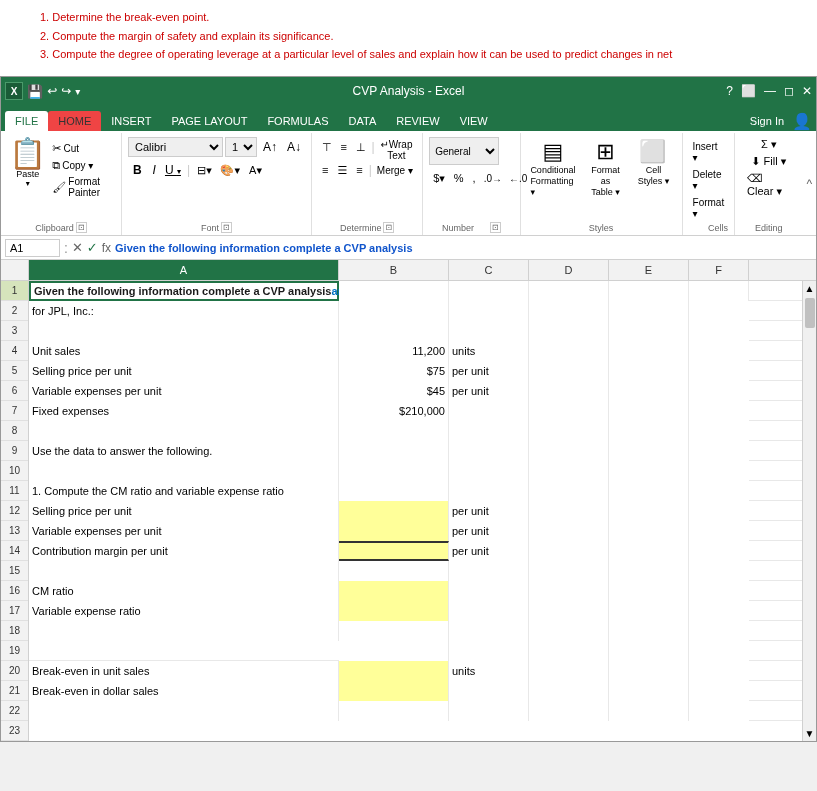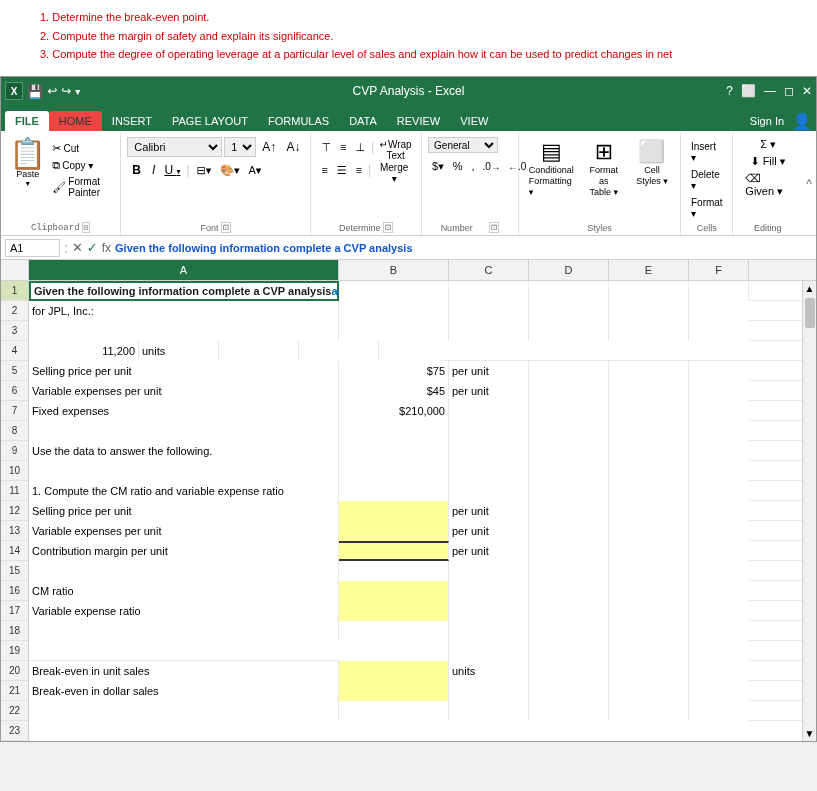--- a/index.html
+++ b/index.html
@@ -45,21 +45,21 @@
     <div style="display:flex;align-items:center;gap:8px;color:white;font-size:12px;">
       <span style="cursor:pointer;">?</span>
       <span style="cursor:pointer;">⬜</span>
       <span style="cursor:pointer;">—</span>
       <span style="cursor:pointer;">◻</span>
       <span style="cursor:pointer;">✕</span>
     </div>
   </div>
 
   <div style="background:#217346;display:flex;align-items:flex-end;padding:0 4px;height:26px;">
-    <div style="padding:4px 10px;font-size:11px;cursor:pointer;background:white;color:#217346;font-weight:700;border-radius:3px 3px 0 0;">FILE</div>
+    <div style="padding:4px 10px;font-size:11px;cursor:pointer;background:white;color:#217346;font-weight:400;border-radius:3px 3px 0 0;">FILE</div>
     <div style="padding:4px 10px;font-size:11px;cursor:pointer;color:white;border-radius:3px 3px 0 0;background:#ef4444;color:#333;">HOME</div>
     <div style="padding:4px 10px;font-size:11px;cursor:pointer;color:white;border-radius:3px 3px 0 0;">INSERT</div>
     <div style="padding:4px 10px;font-size:11px;cursor:pointer;color:white;border-radius:3px 3px 0 0;">PAGE LAYOUT</div>
     <div style="padding:4px 10px;font-size:11px;cursor:pointer;color:white;border-radius:3px 3px 0 0;">FORMULAS</div>
     <div style="padding:4px 10px;font-size:11px;cursor:pointer;color:white;border-radius:3px 3px 0 0;">DATA</div>
     <div style="padding:4px 10px;font-size:11px;cursor:pointer;color:white;border-radius:3px 3px 0 0;">REVIEW</div>
     <div style="padding:4px 10px;font-size:11px;cursor:pointer;color:white;border-radius:3px 3px 0 0;">VIEW</div>
     <div style="flex:1;"></div>
     <div style="color:white;font-size:11px;cursor:pointer;padding:4px 8px;">Sign In</div>
     <div style="color:white;font-size:16px;">👤</div>
@@ -73,21 +73,21 @@
           <div style="font-size:30px;line-height:1;color:#217346;">📋</div>
           <div style="font-size:9px;">Paste</div>
           <div style="font-size:8px;">▾</div>
         </div>
         <div style="display:flex;flex-direction:column;justify-content:space-around;gap:2px;padding-top:4px;">
           <div style="cursor:pointer;font-size:11px;display:flex;align-items:center;gap:2px;padding:1px 2px;">✂ <span style="font-size:10px;">Cut</span></div>
           <div style="cursor:pointer;font-size:11px;display:flex;align-items:center;gap:2px;padding:1px 2px;">⧉ <span style="font-size:10px;">Copy ▾</span></div>
           <div style="cursor:pointer;font-size:11px;display:flex;align-items:center;gap:2px;padding:1px 2px;">🖌 <span style="font-size:10px;">Format Painter</span></div>
         </div>
       </div>
-      <div style="font-size:9px;color:#666;text-align:center;padding:2px 0;display:flex;align-items:center;justify-content:center;gap:2px;font-family:Liberation Mono, monospace;">
+      <div style="font-size:9px;color:#666;text-align:center;padding:2px 0;display:flex;align-items:center;justify-content:center;gap:2px;">
         <span>Clipboard</span>
         <span style="cursor:pointer;border:1px solid #ccc;font-size:8px;padding:0 1px;">⊡</span>
       </div>
     </div>
 
     <div style="display:flex;flex-direction:column;padding:0 6px;border-right:1px solid #e0e0e0;">
       <div style="flex:1;padding-top:4px;">
         <div style="display:flex;align-items:center;gap:2px;margin-bottom:3px;">
           <select style="border:1px solid #ccc;font-size:11px;padding:1px 2px;width:95px;height:20px;">
             <option>Calibri</option>
@@ -132,21 +132,21 @@
       </div>
       <div style="font-size:9px;color:#666;text-align:center;padding:2px 0;display:flex;align-items:center;justify-content:center;gap:2px;">
         <span>Determine</span>
         <span style="cursor:pointer;border:1px solid #ccc;font-size:8px;padding:0 1px;">⊡</span>
       </div>
     </div>
 
     <div style="display:flex;flex-direction:column;padding:0 6px;border-right:1px solid #e0e0e0;min-width:60px;">
       <div style="flex:1;padding-top:4px;">
         <div style="margin-bottom:3px;">
-          <select style="border:1px solid #ccc;font-size:10px;padding:1px;width:70px;height:16px;">
+          <select style="border:1px solid #ccc;font-size:10px;padding:1px;width:70px;height:28px;">
             <option>General</option>
           </select>
         </div>
         <div style="display:flex;align-items:center;gap:1px;">
           <button style="border:1px solid transparent;background:none;cursor:pointer;padding:1px 3px;font-size:11px;height:20px;">$▾</button>
           <button style="border:1px solid transparent;background:none;cursor:pointer;padding:1px 3px;font-size:11px;height:20px;">%</button>
           <button style="border:1px solid transparent;background:none;cursor:pointer;padding:1px 3px;font-size:11px;height:20px;">,</button>
           <button style="border:1px solid transparent;background:none;cursor:pointer;padding:1px 2px;font-size:10px;height:20px;">.0→</button>
           <button style="border:1px solid transparent;background:none;cursor:pointer;padding:1px 2px;font-size:10px;height:20px;">←.0</button>
         </div>
@@ -174,28 +174,28 @@
       </div>
       <div style="font-size:9px;color:#666;text-align:center;padding:2px 0;">Styles</div>
     </div>
 
     <div style="display:flex;flex-direction:column;padding:0 6px;border-right:1px solid #e0e0e0;min-width:50px;">
       <div style="flex:1;padding-top:6px;display:flex;flex-direction:column;gap:2px;">
         <div style="font-size:10px;cursor:pointer;padding:2px 4px;display:flex;align-items:center;gap:2px;">Insert ▾</div>
         <div style="font-size:10px;cursor:pointer;padding:2px 4px;display:flex;align-items:center;gap:2px;">Delete ▾</div>
         <div style="font-size:10px;cursor:pointer;padding:2px 4px;display:flex;align-items:center;gap:2px;">Format ▾</div>
       </div>
-      <div style="font-size:9px;color:#666;text-align:center;padding:2px 0;">Cells</div>
+      <div style="font-size:9px;color:#666;text-align:right;padding:2px 0;">Cells</div>
     </div>
 
     <div style="display:flex;flex-direction:column;padding:0 8px;min-width:60px;">
       <div style="flex:1;padding-top:4px;display:flex;flex-direction:column;align-items:center;gap:2px;">
         <div style="display:flex;align-items:center;gap:2px;cursor:pointer;padding:1px 4px;font-size:11px;">Σ ▾</div>
         <div style="display:flex;align-items:center;gap:2px;cursor:pointer;padding:1px 4px;font-size:11px;">⬇ Fill ▾</div>
-        <div style="display:flex;align-items:center;gap:2px;cursor:pointer;padding:1px 4px;font-size:11px;">⌫ Given ▾</div>
+        <div style="display:flex;align-items:center;gap:2px;cursor:pointer;padding:1px 4px;font-size:11px;">⌫ Clear ▾</div>
       </div>
       <div style="font-size:9px;color:#666;text-align:center;padding:2px 0;">Editing</div>
     </div>
 
     <div style="display:flex;align-items:center;padding:0 4px;">
       <div style="cursor:pointer;font-size:12px;color:#666;">^</div>
     </div>
   </div>
 
   <div style="display:flex;align-items:center;background:white;border-bottom:1px solid #d0d0d0;height:24px;padding:0 4px;gap:4px;">
@@ -273,20 +273,21 @@
         <div style="display:flex;border-bottom:1px solid #e8e8e8;height:20px;">
           <div style="width:310px;min-width:310px;border-right:1px solid #e8e8e8;height:20px;background:white;"></div>
           <div style="width:110px;min-width:110px;border-right:1px solid #e8e8e8;height:20px;background:white;"></div>
           <div style="width:80px;min-width:80px;border-right:1px solid #e8e8e8;height:20px;background:white;"></div>
           <div style="width:80px;min-width:80px;border-right:1px solid #e8e8e8;height:20px;background:white;"></div>
           <div style="width:80px;min-width:80px;border-right:1px solid #e8e8e8;height:20px;background:white;"></div>
           <div style="width:60px;min-width:60px;height:20px;background:white;"></div>
         </div>
 
         <div style="display:flex;border-bottom:1px solid #e8e8e8;height:20px;">
+          <div style="width:310px;min-width:310px;border-right:1px solid #e8e8e8;font-size:11px;padding:0 3px;display:flex;align-items:center;height:20px;background:white;">Unit sales</div>
           <div style="width:110px;min-width:110px;border-right:1px solid #e8e8e8;font-size:11px;padding:0 3px;display:flex;align-items:center;justify-content:flex-end;height:20px;background:white;">11,200</div>
           <div style="width:80px;min-width:80px;border-right:1px solid #e8e8e8;font-size:11px;padding:0 3px;display:flex;align-items:center;height:20px;background:white;">units</div>
           <div style="width:80px;min-width:80px;border-right:1px solid #e8e8e8;height:20px;background:white;"></div>
           <div style="width:80px;min-width:80px;border-right:1px solid #e8e8e8;height:20px;background:white;"></div>
           <div style="width:60px;min-width:60px;height:20px;background:white;"></div>
         </div>
 
         <div style="display:flex;border-bottom:1px solid #e8e8e8;height:20px;">
           <div style="width:310px;min-width:310px;border-right:1px solid #e8e8e8;font-size:11px;padding:0 3px;display:flex;align-items:center;height:20px;background:white;">Selling price per unit</div>
           <div style="width:110px;min-width:110px;border-right:1px solid #e8e8e8;font-size:11px;padding:0 3px;display:flex;align-items:center;justify-content:flex-end;height:20px;background:white;">$75</div>

